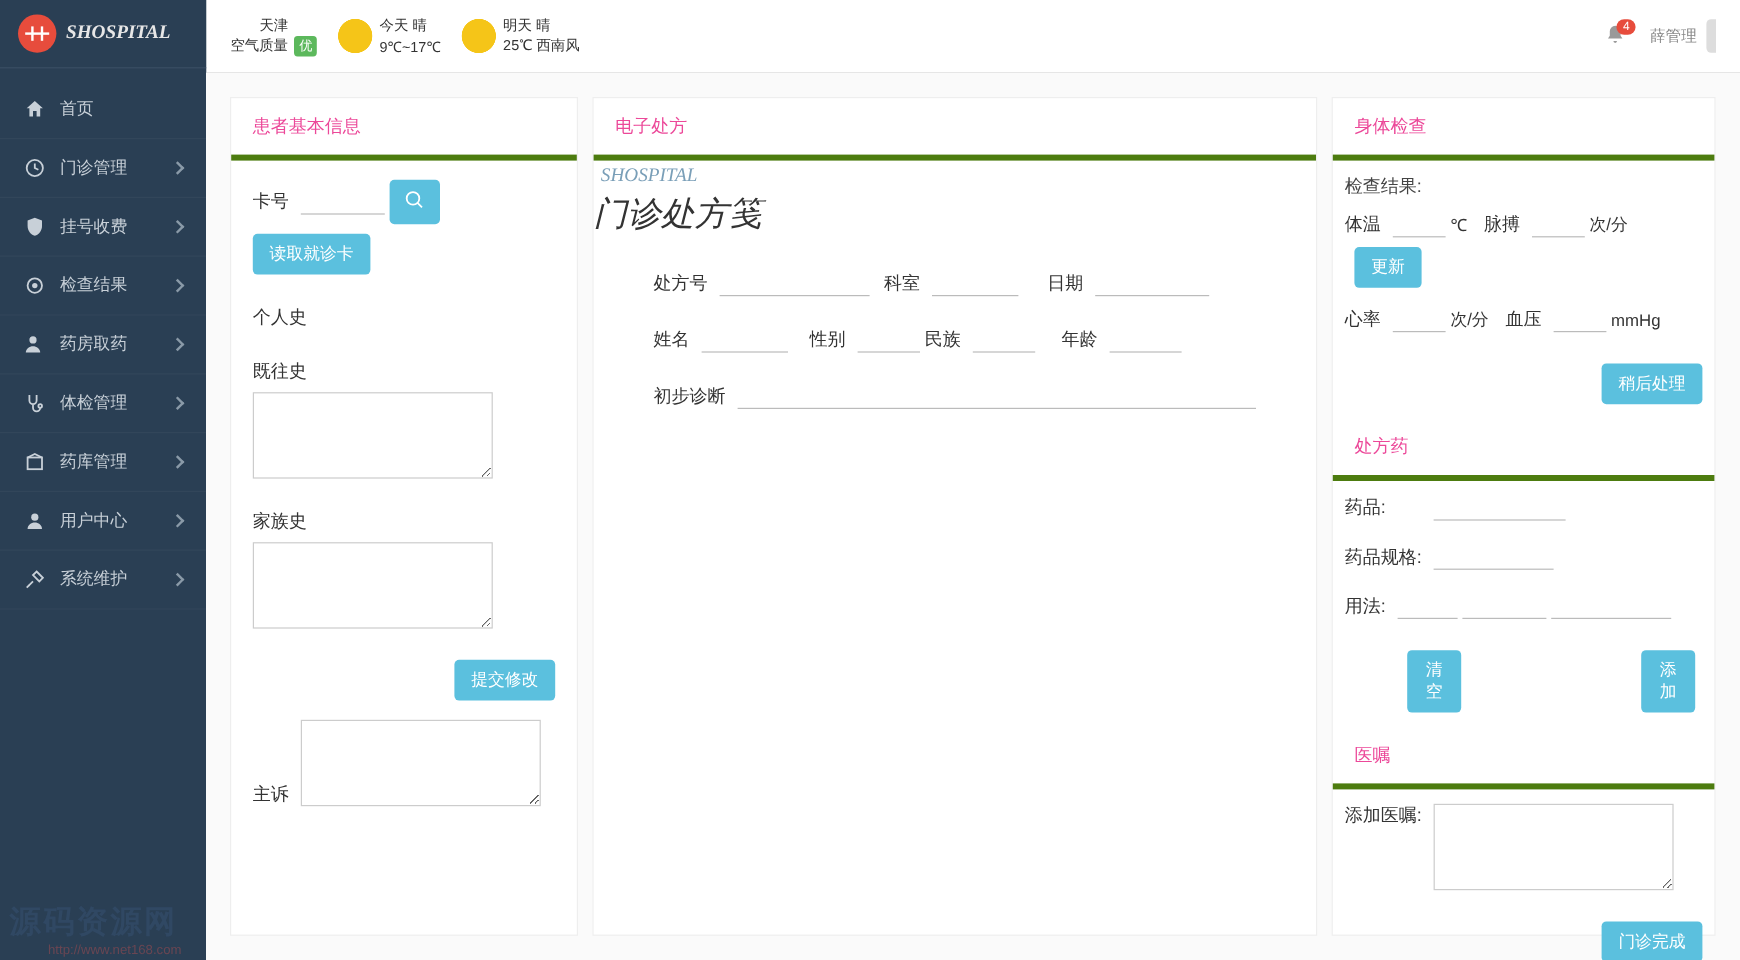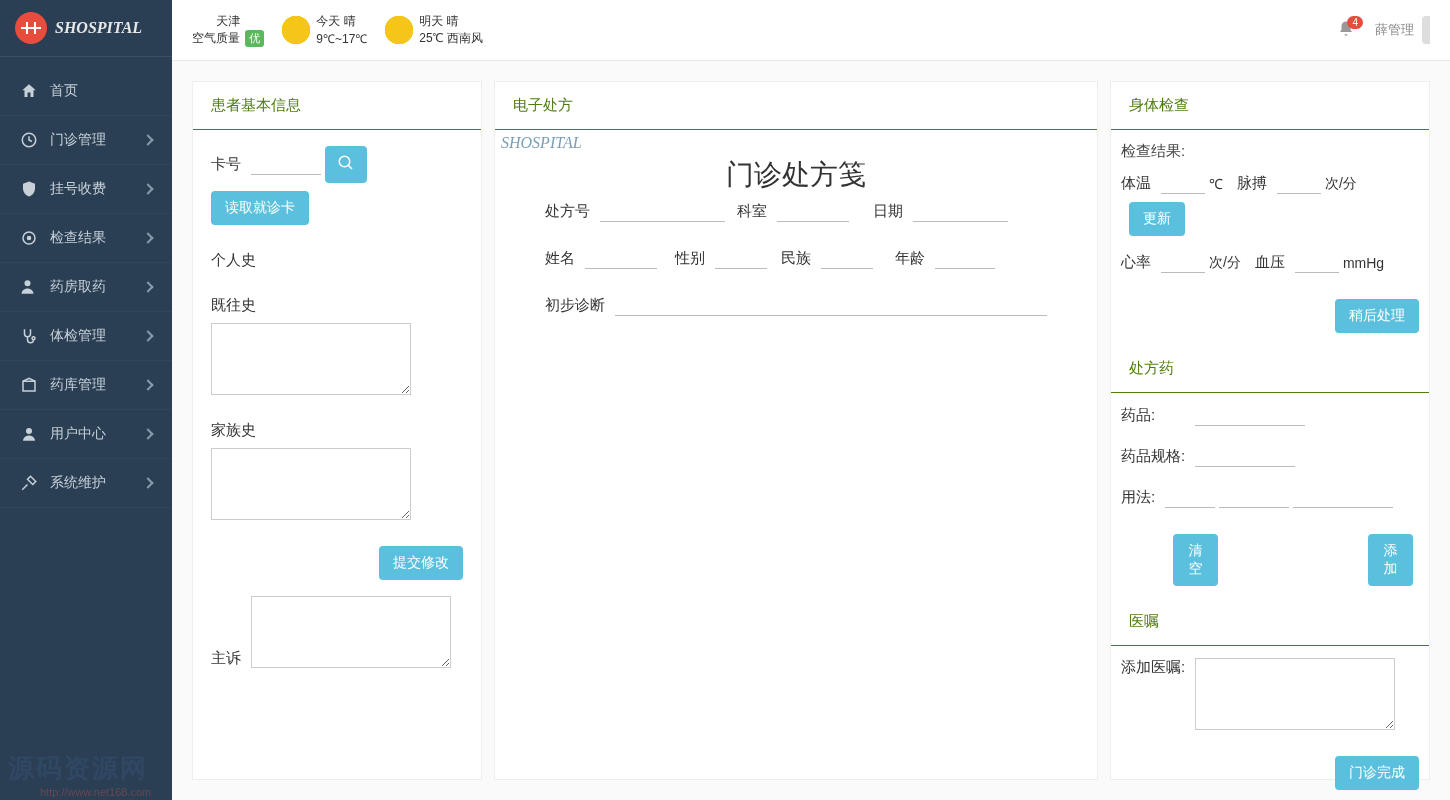--- a/index.html
+++ b/index.html
@@ -29,32 +29,32 @@
 .notif { position: relative; margin-right: 20px; cursor: pointer; }
 .notif svg { width: 18px; height: 18px; fill: #999; }
 .notif-badge { position: absolute; top: -4px; right: -8px; background: #e74c3c; color: #fff; font-size: 10px; padding: 1px 5px; border-radius: 8px; }
 .user-info { color: #888; font-size: 13px; margin-right: 8px; cursor: pointer; }
 .avatar { width: 8px; height: 28px; background: #ddd; border-radius: 4px 0 0 4px; }
 .content { flex: 1; padding: 20px; display: flex; gap: 12px; overflow: auto; background: #fafafa; }
 .col { background: #fff; border: 1px solid #eee; display: flex; flex-direction: column; }
 .col-patient { width: 290px; }
 .col-rx { flex: 1; }
 .col-right { width: 320px; }
-.panel-title { padding: 14px 18px; color: #4d7c0f; font-size: 15px; border-bottom: 1px solid #4d7c0f; }
+.panel-title { padding: 14px 18px; color: #ec4899; font-size: 15px; border-bottom: 5px solid #4d7c0f; }
 .panel-body { padding: 16px 18px; }
 .frow { display: flex; align-items: center; margin-bottom: 26px; flex-wrap: wrap; gap: 8px 4px; }
 .flabel { font-size: 15px; color: #333; margin-right: 6px; }
 .uline { border: none; border-bottom: 1px solid #bbb; background: transparent; padding: 2px 4px; font-size: 14px; min-width: 0; }
 .btn { border: none; padding: 8px 14px; border-radius: 4px; cursor: pointer; font-size: 14px; }
 .btn-info { background: #5bc0de; color: #fff; }
 .btn-search { background: #5bc0de; padding: 8px 12px; border-radius: 4px; }
 .btn-search svg { width: 18px; height: 18px; fill: #fff; }
 .tarea { border: 1px solid #ccc; width: 200px; height: 72px; resize: both; padding: 4px; font-family: inherit; }
 .rx-brand { font-family: Georgia,serif; font-style: italic; color: #7a9fb8; font-size: 16px; padding: 4px 0 0 6px; }
-.rx-title { text-align: center; font-size: 28px; font-weight: 500; margin: 4px 0 7px; }
+.rx-title { font-size: 28px; font-weight: 500; margin: 4px 0 28px; font-style: italic; }
 .rx-rp { font-size: 30px; font-weight: bold; padding: 14px 0 0 10px; }
 .rx-rp sub { font-size: 20px; vertical-align: sub; }
 .right-sub { color: #444; font-size: 15px; margin-bottom: 12px; }
 .btn-row-r { display:flex; justify-content:flex-end; margin-top:6px; }
 .btn-row-sb { display:flex; justify-content:center; margin-top:10px; }
 .watermark { position: fixed; left: 8px; bottom: 14px; font-size: 26px; font-weight: bold; color: rgba(60,90,130,0.35); font-family: "SimHei", sans-serif; pointer-events: none; letter-spacing: 2px; }
 .watermark-sub { position: fixed; left: 40px; bottom: 2px; font-size: 11px; color: rgba(200,80,80,0.4); pointer-events: none; }
 </style>
 </head>
 <body>
@@ -233,21 +233,21 @@
             <span class="flabel" style="margin-left:8px">科室</span>
             <input class="uline" style="width: 72px;">
             <span class="flabel" style="margin-left:20px">日期</span>
             <input class="uline" style="width: 95px;">
           </div>
           <div class="frow">
             <span class="flabel">姓名</span>
             <input class="uline" style="width: 72px;">
             <span class="flabel" style="margin-left:14px">性别</span>
             <input class="uline" style="width: 52px;">
-            <span class="flabel" style="margin-left:10px">民族</span>
+            <span class="flabel" style="margin-left:0">民族</span>
             <input class="uline" style="width: 52px;">
             <span class="flabel" style="margin-left:18px">年龄</span>
             <input class="uline" style="width: 60px;">
           </div>
           <div class="frow">
             <span class="flabel">初步诊断</span>
             <input class="uline" style="flex: 1 1 0%;">
           </div>
         </div>
       </section>

